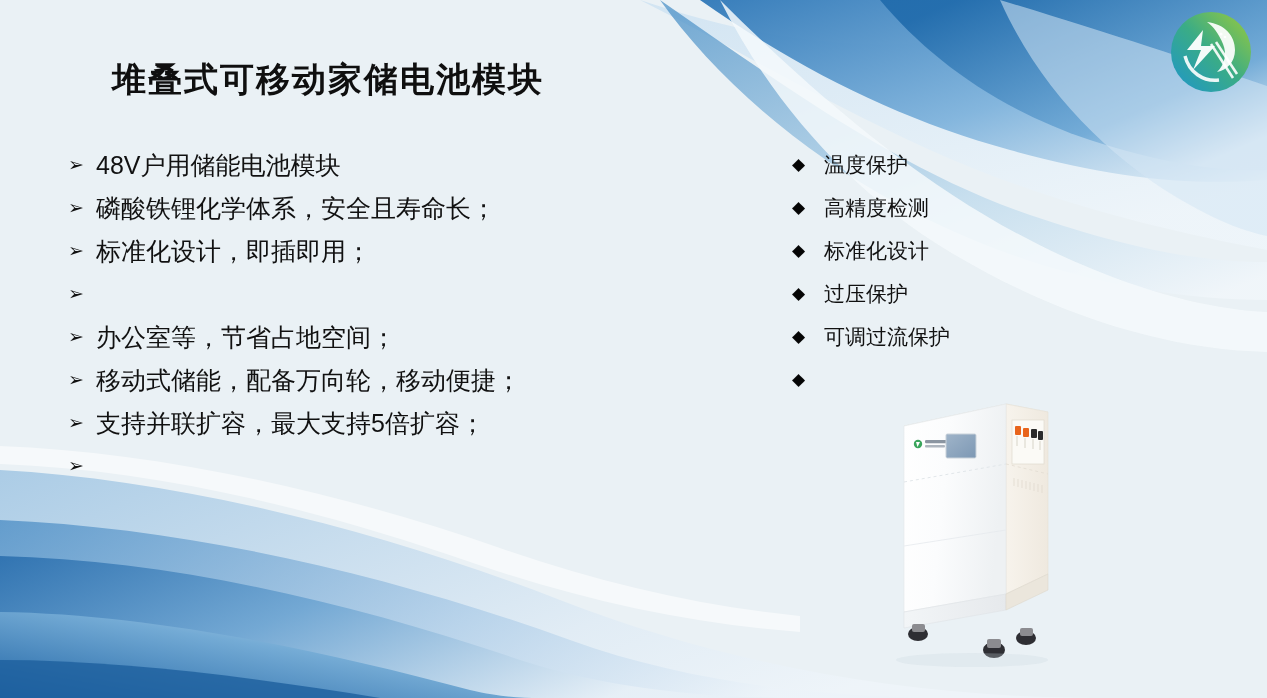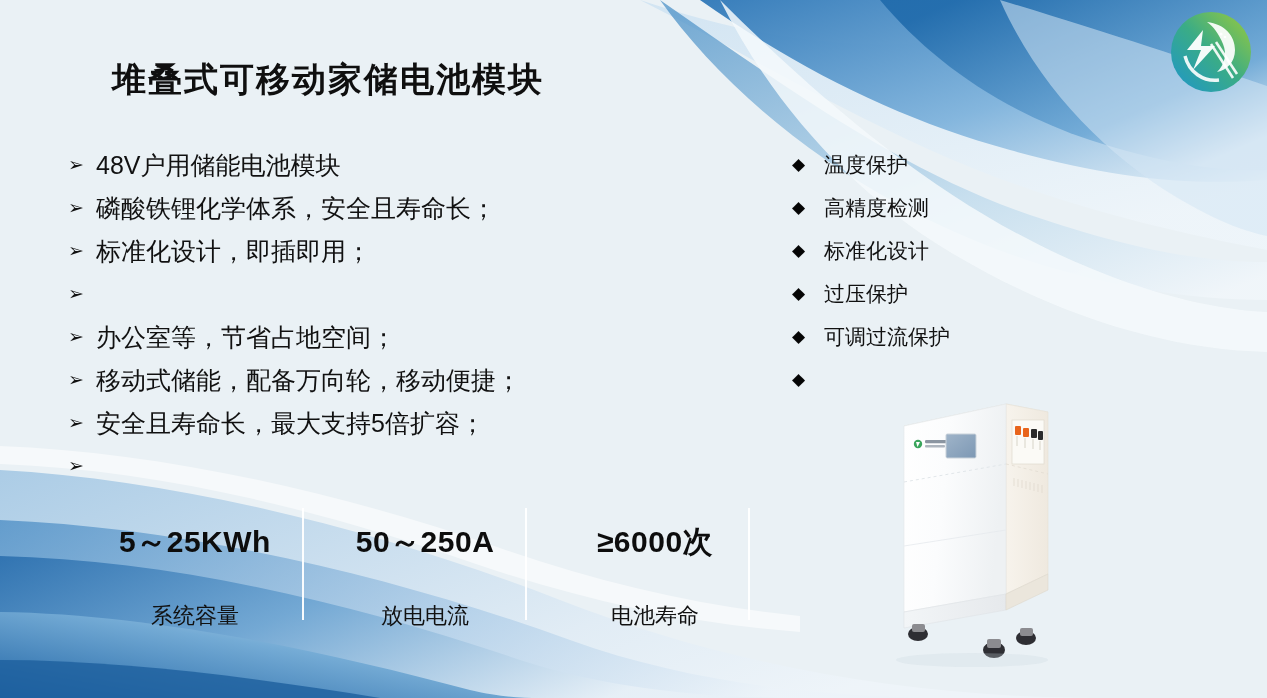--- a/index.html
+++ b/index.html
@@ -211,21 +211,21 @@
     <div class="bullet-row">
       <span class="bullet-marker">➢</span>
       <span class="bullet-text">办公室等，节省占地空间；</span>
     </div>
     <div class="bullet-row">
       <span class="bullet-marker">➢</span>
       <span class="bullet-text">移动式储能，配备万向轮，移动便捷；</span>
     </div>
     <div class="bullet-row">
       <span class="bullet-marker">➢</span>
-      <span class="bullet-text">安全且寿命长，最大支持5倍扩容；</span>
+      <span class="bullet-text">支持并联扩容，最大支持5倍扩容；</span>
     </div>
     <div class="bullet-row">
       <span class="bullet-marker">➢</span>
     </div>
 
   </div>
 
   <div id="right-list">
 
     <div class="feat-row">
@@ -247,37 +247,20 @@
     <div class="feat-row">
       <span class="feat-marker">◆</span>
       <span class="feat-text">可调过流保护</span>
     </div>
     <div class="feat-row">
       <span class="feat-marker">◆</span>
     </div>
 
   </div>
 
-  <div id="stats">
-    <div class="stat-cell">
-      <div class="stat-value">5～25KWh</div>
-      <div class="stat-label">系统容量</div>
-    </div>
-    <div class="stat-cell">
-      <div class="stat-value">50～250A</div>
-      <div class="stat-label">放电电流</div>
-    </div>
-    <div class="stat-cell">
-      <div class="stat-value">≥6000次</div>
-      <div class="stat-label">电池寿命</div>
-    </div>
-    <div class="stat-div" id="div1"></div>
-    <div class="stat-div" id="div2"></div>
-    <div class="stat-div" id="div3"></div>
-  </div>
 
   <div id="product">
     <svg viewBox="0 0 300 290">
       <defs>
         <linearGradient id="faceG" x1="0" y1="0" x2="1" y2="0.2">
           <stop offset="0%" stop-color="#ffffff"></stop>
           <stop offset="45%" stop-color="#fbfcfd"></stop>
           <stop offset="100%" stop-color="#eef1f3"></stop>
         </linearGradient>
         <linearGradient id="sideG" x1="0" y1="0" x2="1" y2="0">

